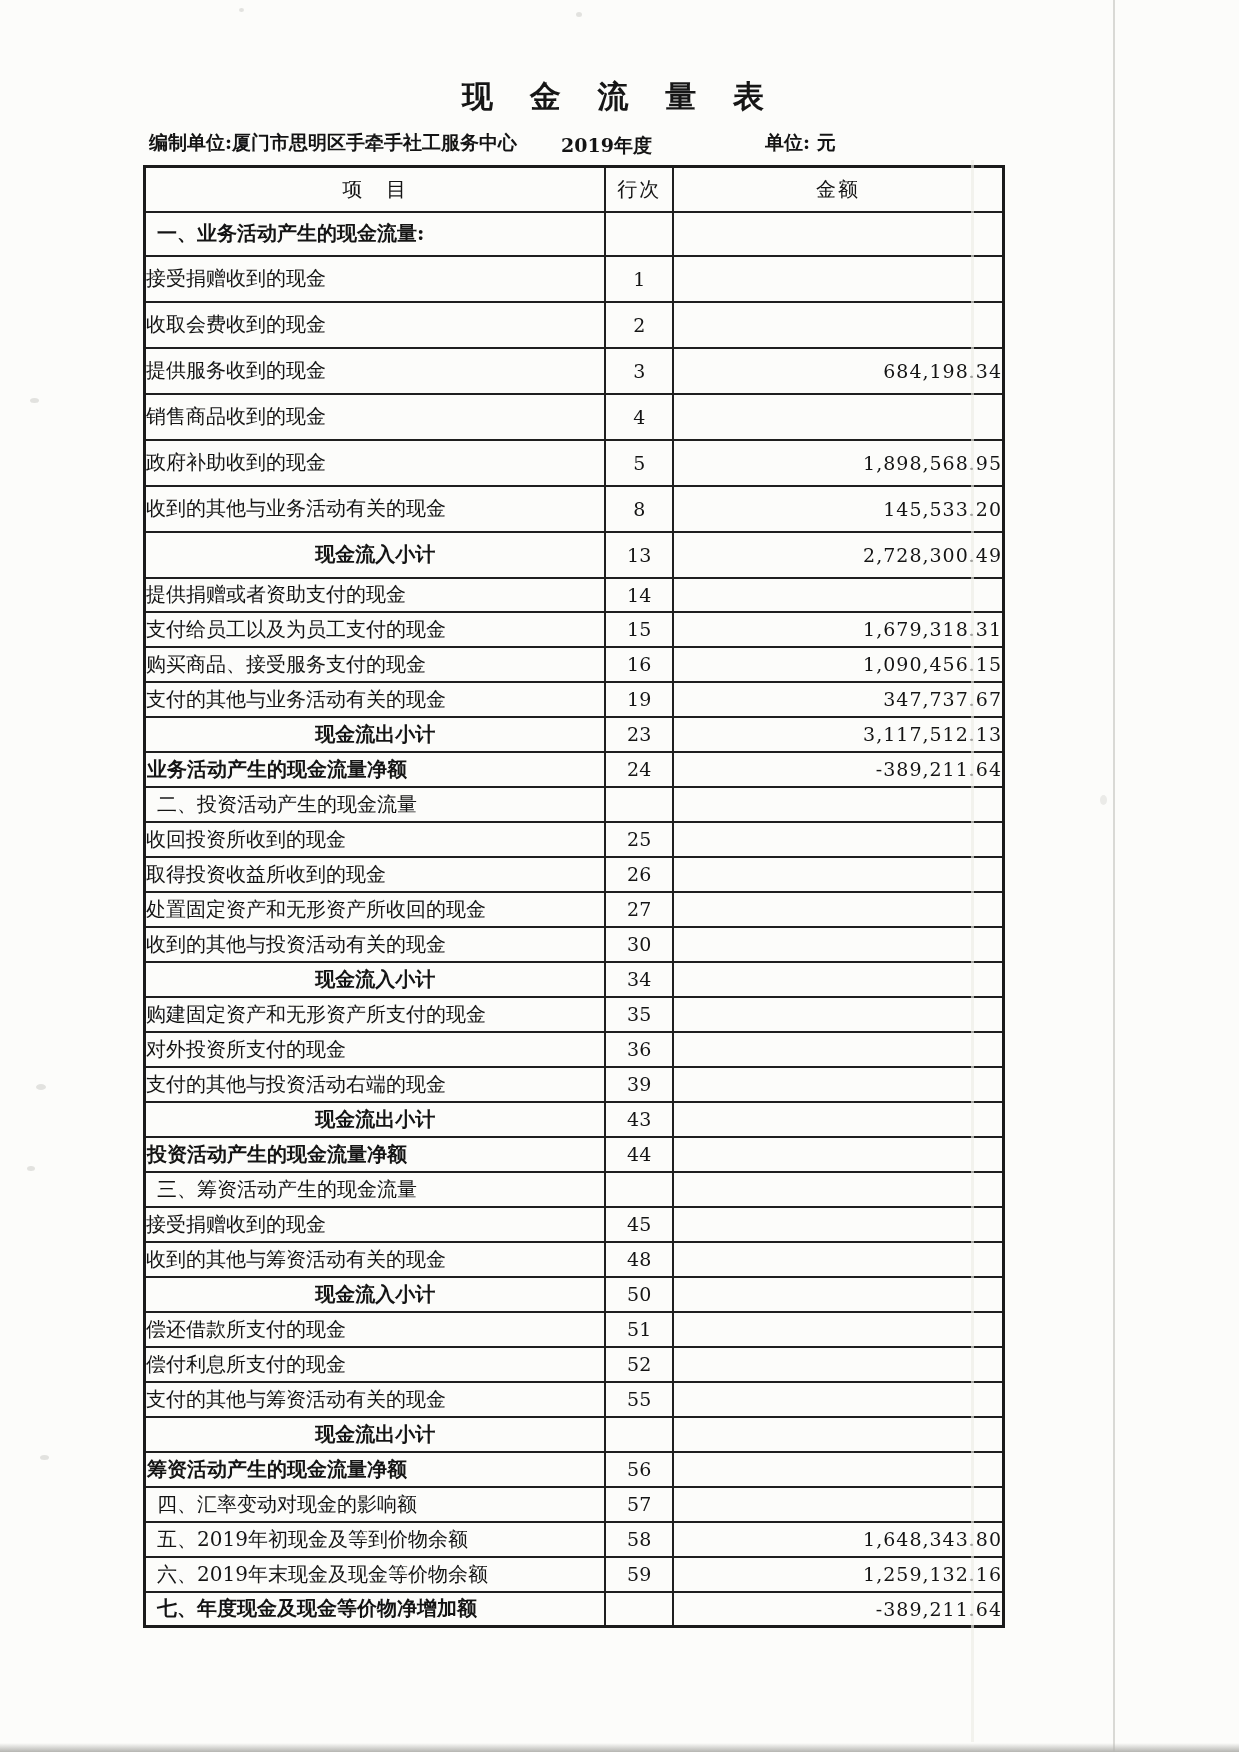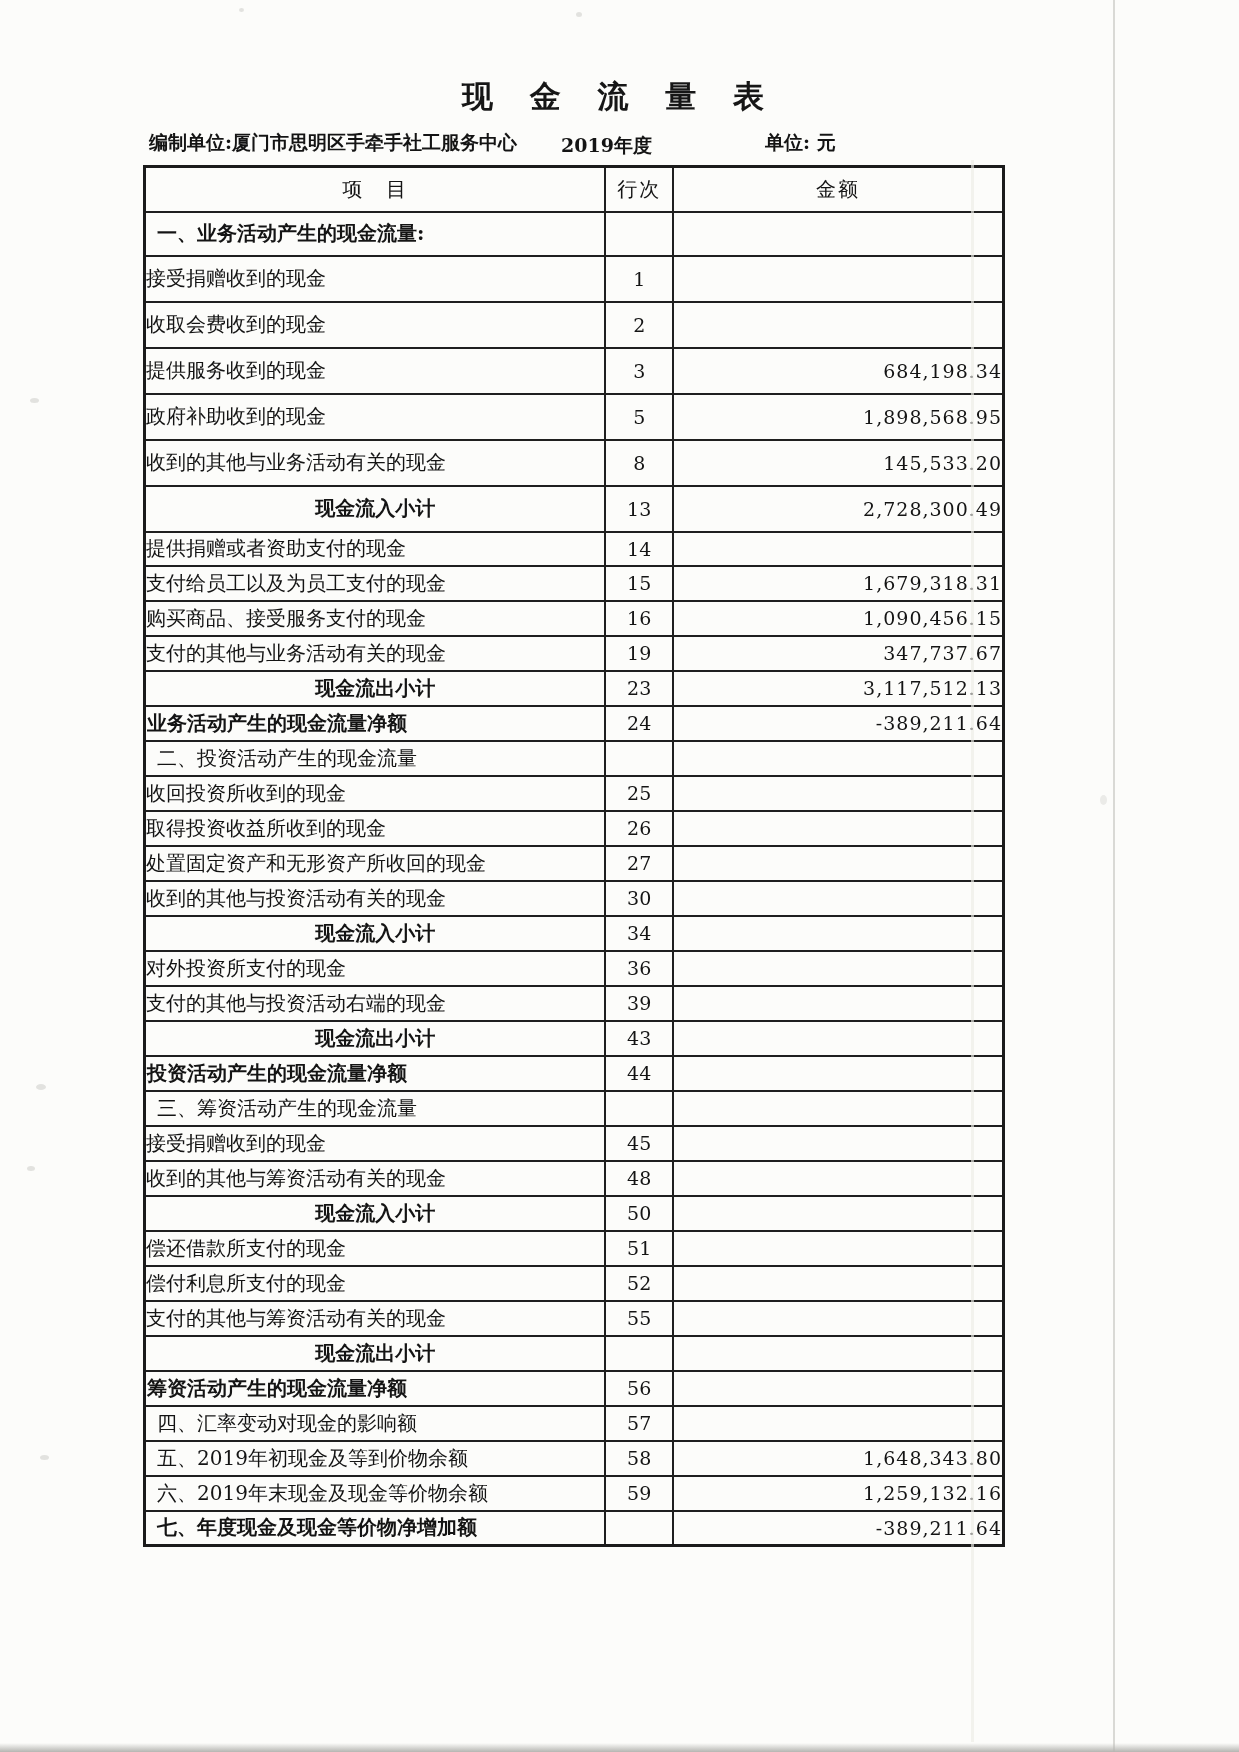--- a/index.html
+++ b/index.html
@@ -139,20 +139,25 @@
           <td class="c-item">收取会费收到的现金</td>
           <td class="c-line">2</td>
           <td class="c-amount"></td>
         </tr>
         <tr class="t-item h-tall">
           <td class="c-item">提供服务收到的现金</td>
           <td class="c-line">3</td>
           <td class="c-amount">684,198.34</td>
         </tr>
         <tr class="t-item h-tall">
+          <td class="c-item">销售商品收到的现金</td>
+          <td class="c-line">4</td>
+          <td class="c-amount"></td>
+        </tr>
+        <tr class="t-item h-tall">
           <td class="c-item">政府补助收到的现金</td>
           <td class="c-line">5</td>
           <td class="c-amount">1,898,568.95</td>
         </tr>
         <tr class="t-item h-tall">
           <td class="c-item">收到的其他与业务活动有关的现金</td>
           <td class="c-line">8</td>
           <td class="c-amount">145,533.20</td>
         </tr>
         <tr class="t-subtotal h-tall">
@@ -214,20 +219,25 @@
           <td class="c-item">收到的其他与投资活动有关的现金</td>
           <td class="c-line">30</td>
           <td class="c-amount"></td>
         </tr>
         <tr class="t-subtotal h-def">
           <td class="c-item">现金流入小计</td>
           <td class="c-line">34</td>
           <td class="c-amount"></td>
         </tr>
         <tr class="t-item h-def">
+          <td class="c-item">购建固定资产和无形资产所支付的现金</td>
+          <td class="c-line">35</td>
+          <td class="c-amount"></td>
+        </tr>
+        <tr class="t-item h-def">
           <td class="c-item">对外投资所支付的现金</td>
           <td class="c-line">36</td>
           <td class="c-amount"></td>
         </tr>
         <tr class="t-item h-def">
           <td class="c-item">支付的其他与投资活动右端的现金</td>
           <td class="c-line">39</td>
           <td class="c-amount"></td>
         </tr>
         <tr class="t-subtotal h-def">

